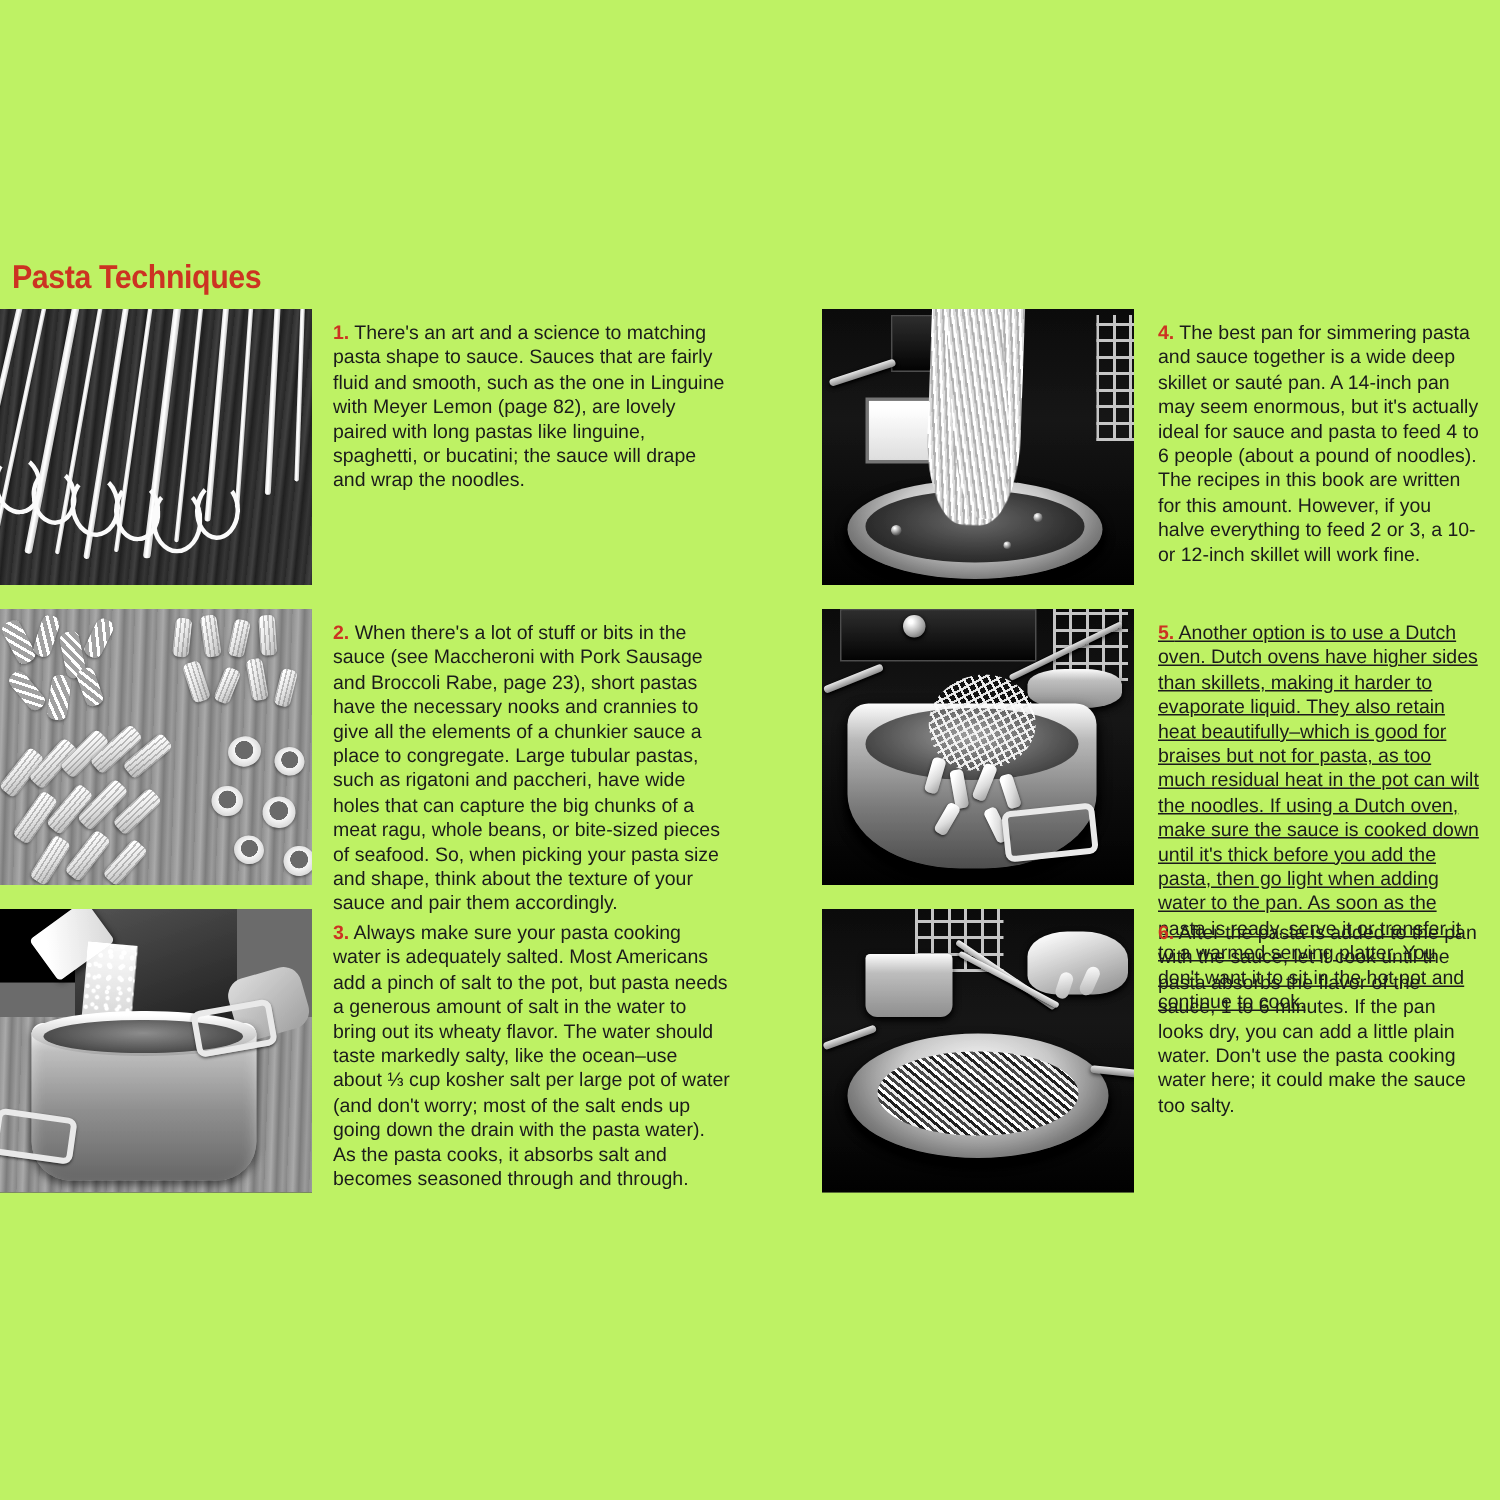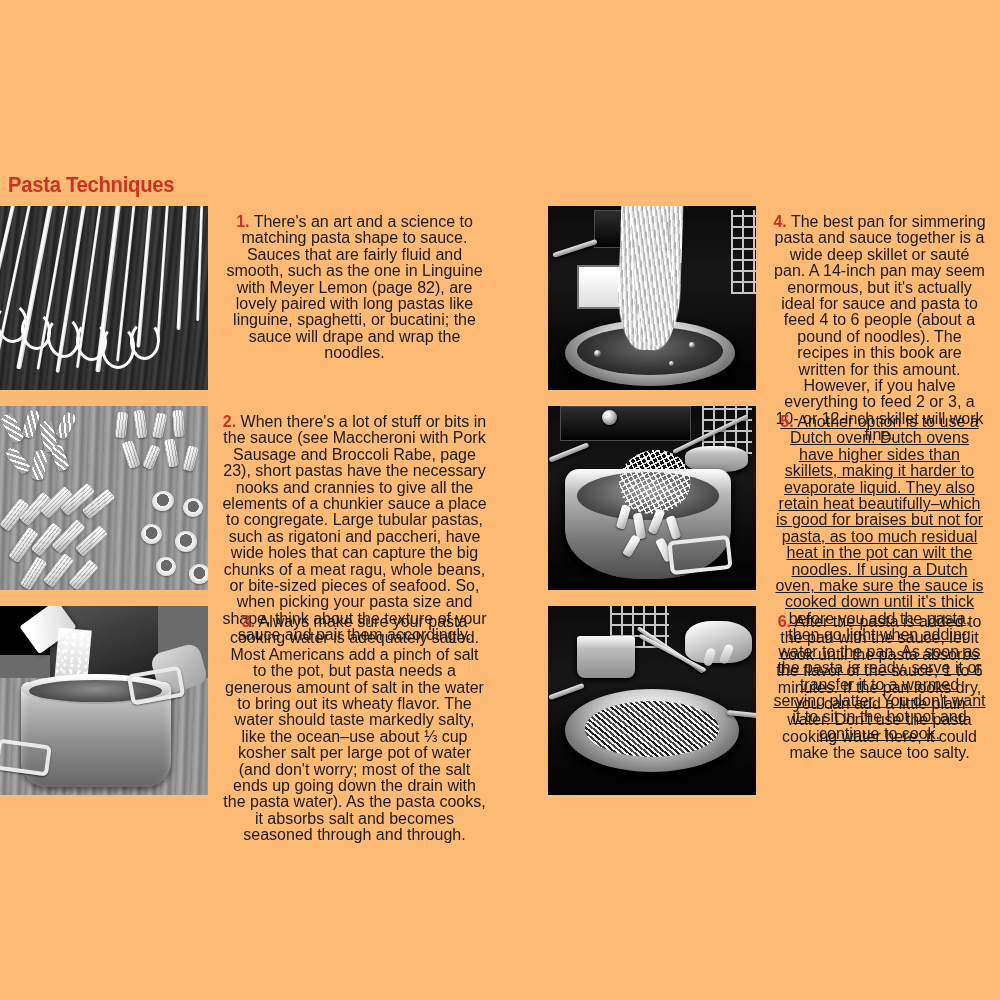--- a/index.html
+++ b/index.html
@@ -11,21 +11,21 @@
     width: 1000px;
     height: 1000px;
     font-family: "Liberation Sans", sans-serif;
     -webkit-font-smoothing: antialiased;
   }
 
   #page {
     position: relative;
     width: 1000px;
     height: 1000px;
-    background: #fdba74;
+    background: #bef264;
     overflow: hidden;
   }
 
   
   #page-title {
     position: absolute;
     left: 8px;
     top: 172px;
     font-size: 22px;
     font-weight: bold;
@@ -44,24 +44,24 @@
     background: #2a2a2a;
   }
   .photo .scene {
     position: absolute;
     inset: 0;
     filter: grayscale(100%) contrast(118%);
   }
 
   .textblock {
     position: absolute;
-    font-size: 16px;
+    font-size: 13px;
     line-height: 16.4px;
     color: #1b1b1b;
-    text-align: center;
+    text-align: left;
   }
   .textblock .num {
     color: #cc3322;
     font-weight: bold;
   }
 
   
   #photo-1 { left: 0px;  top: 206px; width: 208px; height: 184px; }
   #photo-2 { left: 0px;  top: 406px; width: 208px; height: 184px; }
   #photo-3 { left: 0px;  top: 606px; width: 208px; height: 189px; }

